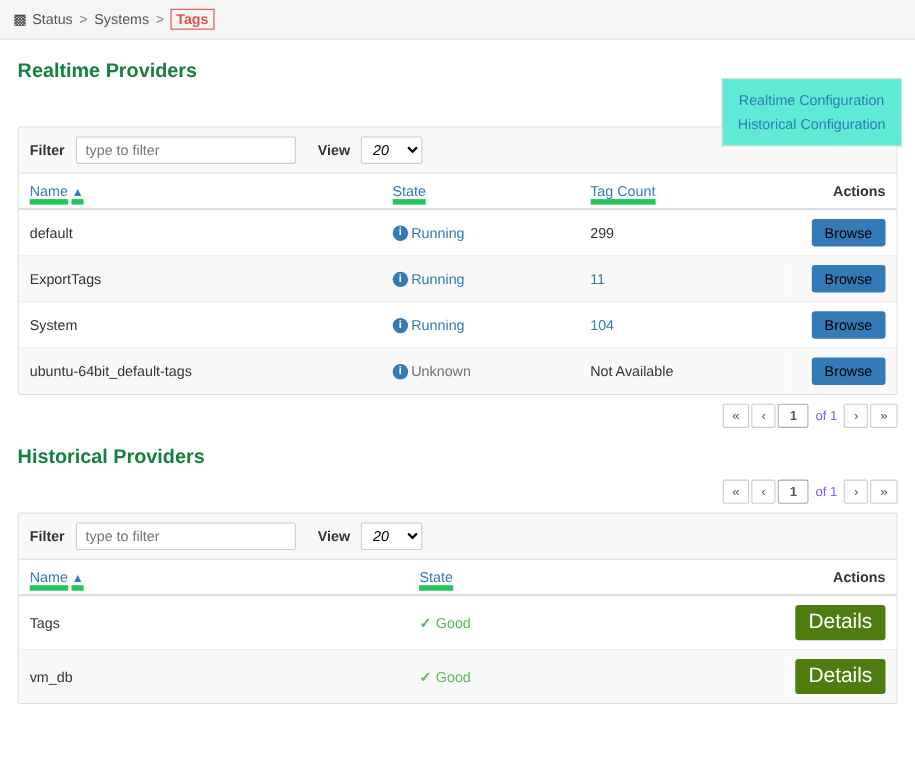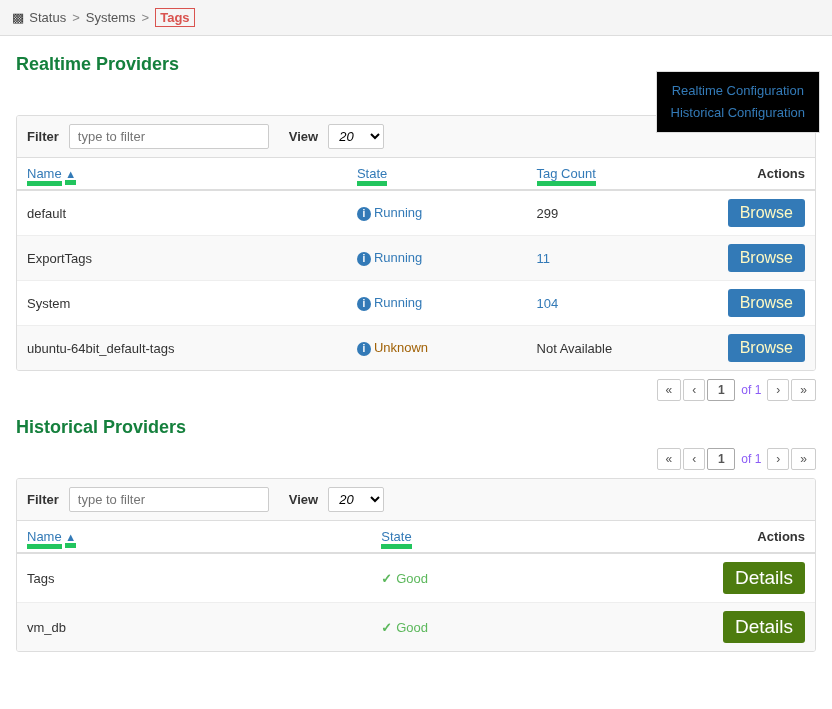--- a/index.html
+++ b/index.html
@@ -11,21 +11,21 @@
       background: #f5f5f5; border-bottom: 1px solid #ddd;
       font-size: 13px;
     }
     .breadcrumb-item { color: #555; }
     .breadcrumb-item.active { color: #d9534f; font-weight: bold; border: 1.5px solid #d9534f; padding: 1px 4px; }
     .breadcrumb-sep { margin: 0 6px; color: #888; }
 
     
     .config-links {
       position: absolute; top: 35px; right: 12px;
-      background: #000000; border: 1px solid #ddd;
+      background: #5eead4; border: 1px solid #ddd;
       padding: 8px 14px; text-align: center; line-height: 22px;
     }
     .config-links a { color: #337ab7; text-decoration: none; display: block; font-size: 13px; }
 
     
     .content { padding: 12px 16px; position: relative; }
 
     .section-title {
       font-size: 18px; font-weight: bold; color: #15803d;
       margin-bottom: 10px; margin-top: 6px;
@@ -77,36 +77,36 @@
     }
     th span { border-bottom: 5px solid #22c55e; cursor: pointer; }
     th.no-link { color: #333; font-weight: bold; }
     td { padding: 8px 10px; border-bottom: 1px solid #eee; font-size: 13px; }
     tr:last-child td { border-bottom: none; }
     tbody tr:nth-child(even) { background: #f9f9f9; }
     tbody tr:nth-child(odd) { background: #fff; }
 
     
     .status-running { color: #337ab7; }
-    .status-unknown { color: #a16207; }
+    .status-unknown { color: #737373; }
     .status-good { color: #5cb85c; }
 
     .info-icon {
       display: inline-block; width: 14px; height: 14px;
       background: #337ab7; color: #fff; border-radius: 50%;
       text-align: center; line-height: 14px; font-size: 10px;
       font-weight: bold; margin-right: 3px; vertical-align: middle;
     }
     .check-icon { color: #5cb85c; margin-right: 4px; font-weight: bold; }
 
     .tag-count-link { color: #337ab7; text-decoration: none; }
 
     .btn-browse {
-      background: #337ab7; color: #fef9c3; border: none;
-      padding: 5px 12px; font-size: 16px; cursor: pointer;
+      background: #337ab7; color: #000000; border: none;
+      padding: 5px 12px; font-size: 13px; cursor: pointer;
       border-radius: 3px;
     }
 
     .btn-details {
       background: #4d7c0f; color: #fff; border: none;
       padding: 5px 12px; font-size: 19px; cursor: pointer;
       border-radius: 3px;
     }
 
     .actions-col { text-align: right; width: 100px; }

